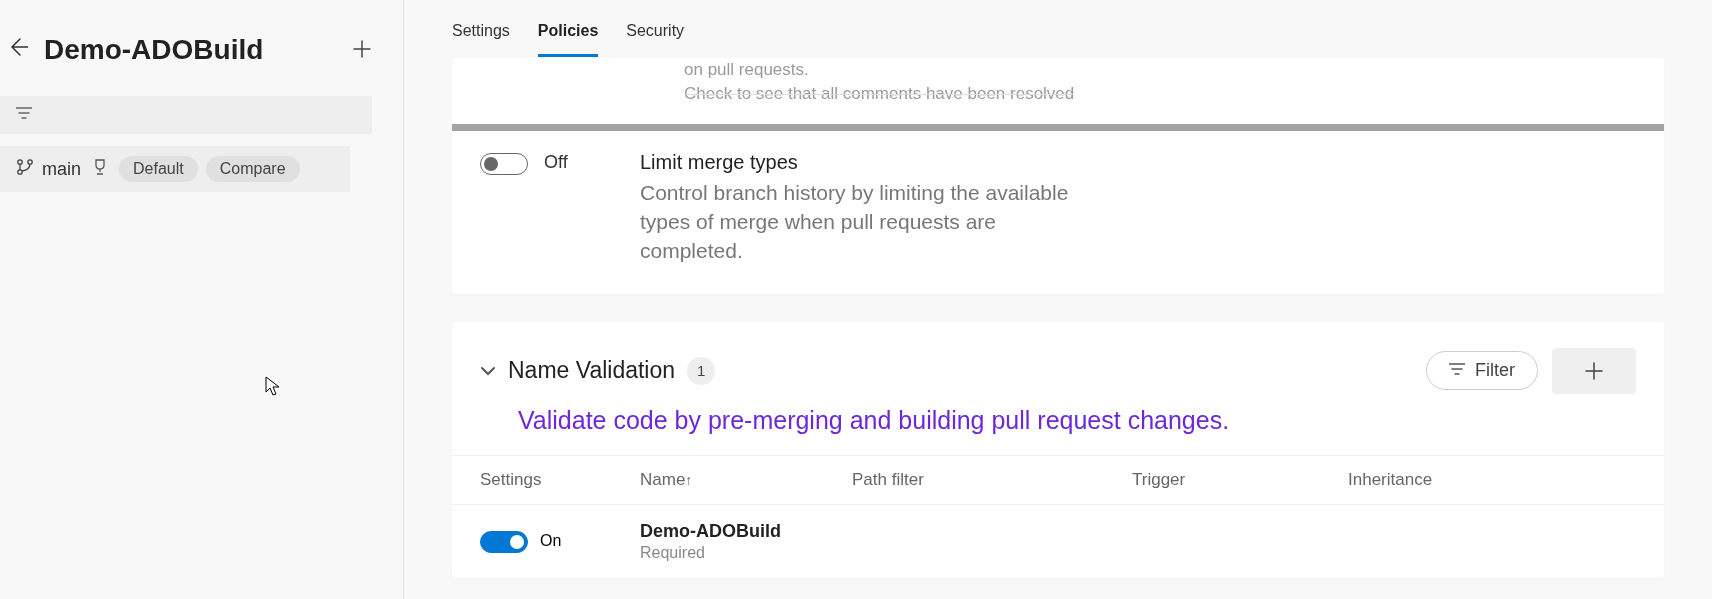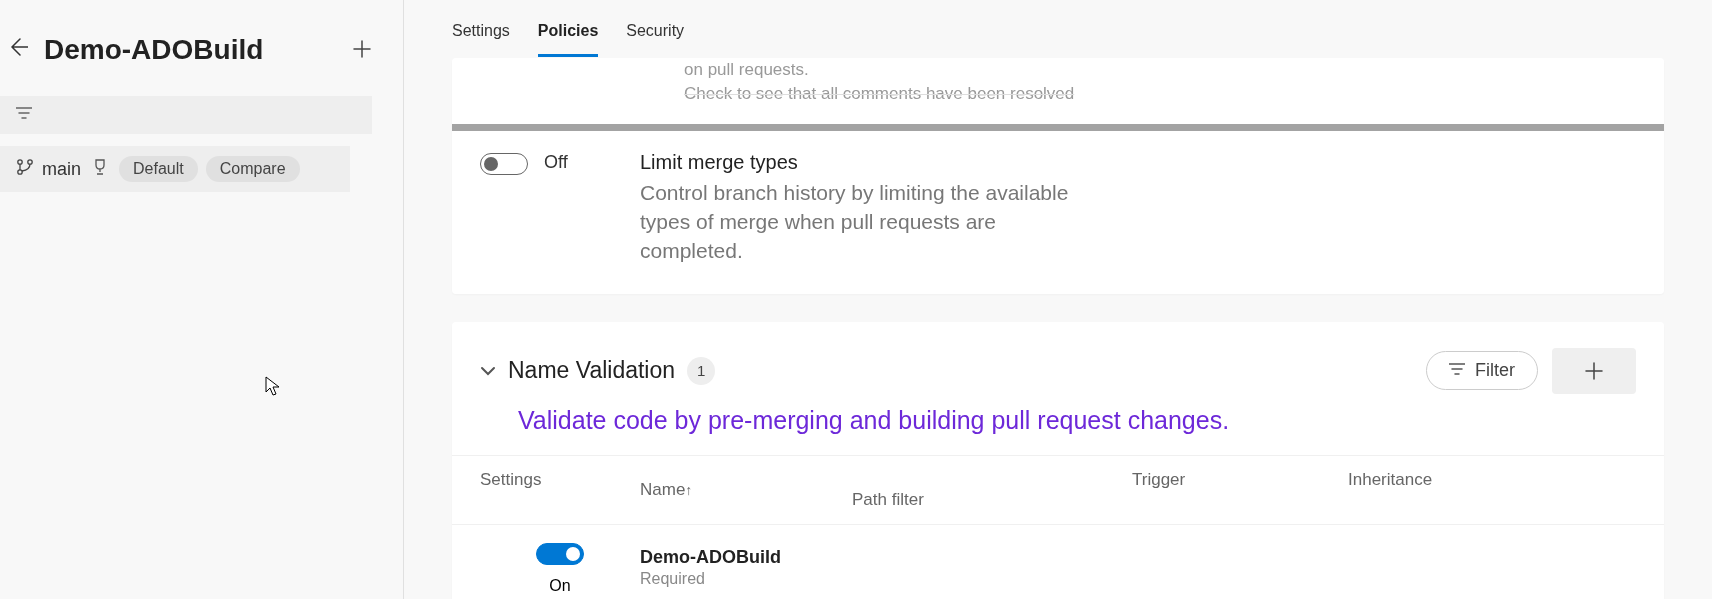--- a/index.html
+++ b/index.html
@@ -274,38 +274,37 @@
     }
     .table-header {
       display: flex;
       padding: 14px 28px;
       border-top: 1px solid #f0f0f0;
       font-size: 17px;
       color: #666;
     }
     .col-enabled { width: 160px; }
     .col-name { width: 212px; display: flex; align-items: center; gap: 0; }
-    .col-path { width: 280px; margin-top: 20px; }
+    .col-path { width: 280px; }
     .col-trigger { width: 216px; }
     .col-inherit { flex: 1; }
     .sort-arrow {
       font-size: 14px;
     }
     .table-row {
       display: flex;
       padding: 16px 28px;
       border-top: 1px solid #f0f0f0;
       align-items: center;
     }
     .cell-enabled {
       width: 160px;
       display: flex;
       align-items: center;
       gap: 12px;
-      flex-direction: column;
     }
     .cell-name {
       width: 212px;
     }
     .cell-name-title {
       font-size: 18px;
       font-weight: 600;
       color: #222;
     }
     .cell-name-sub {

